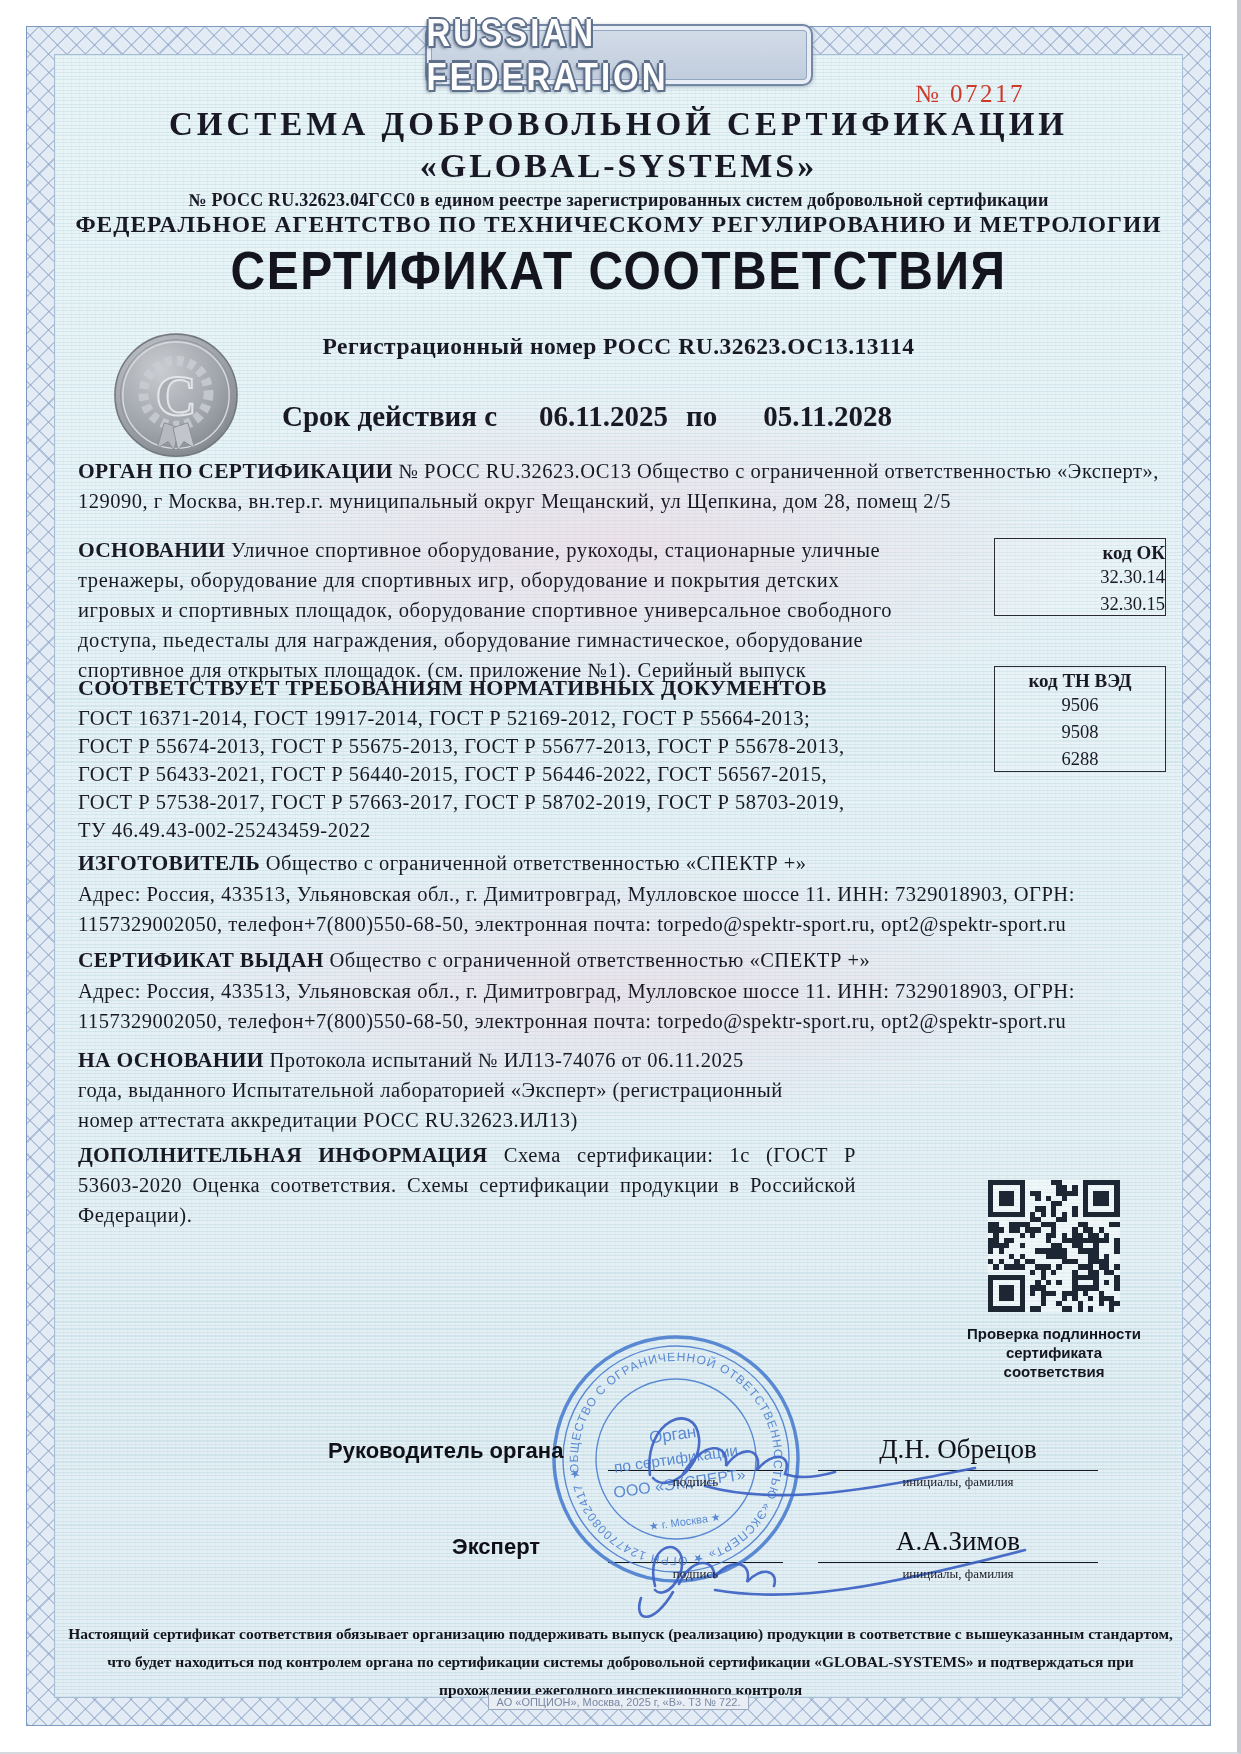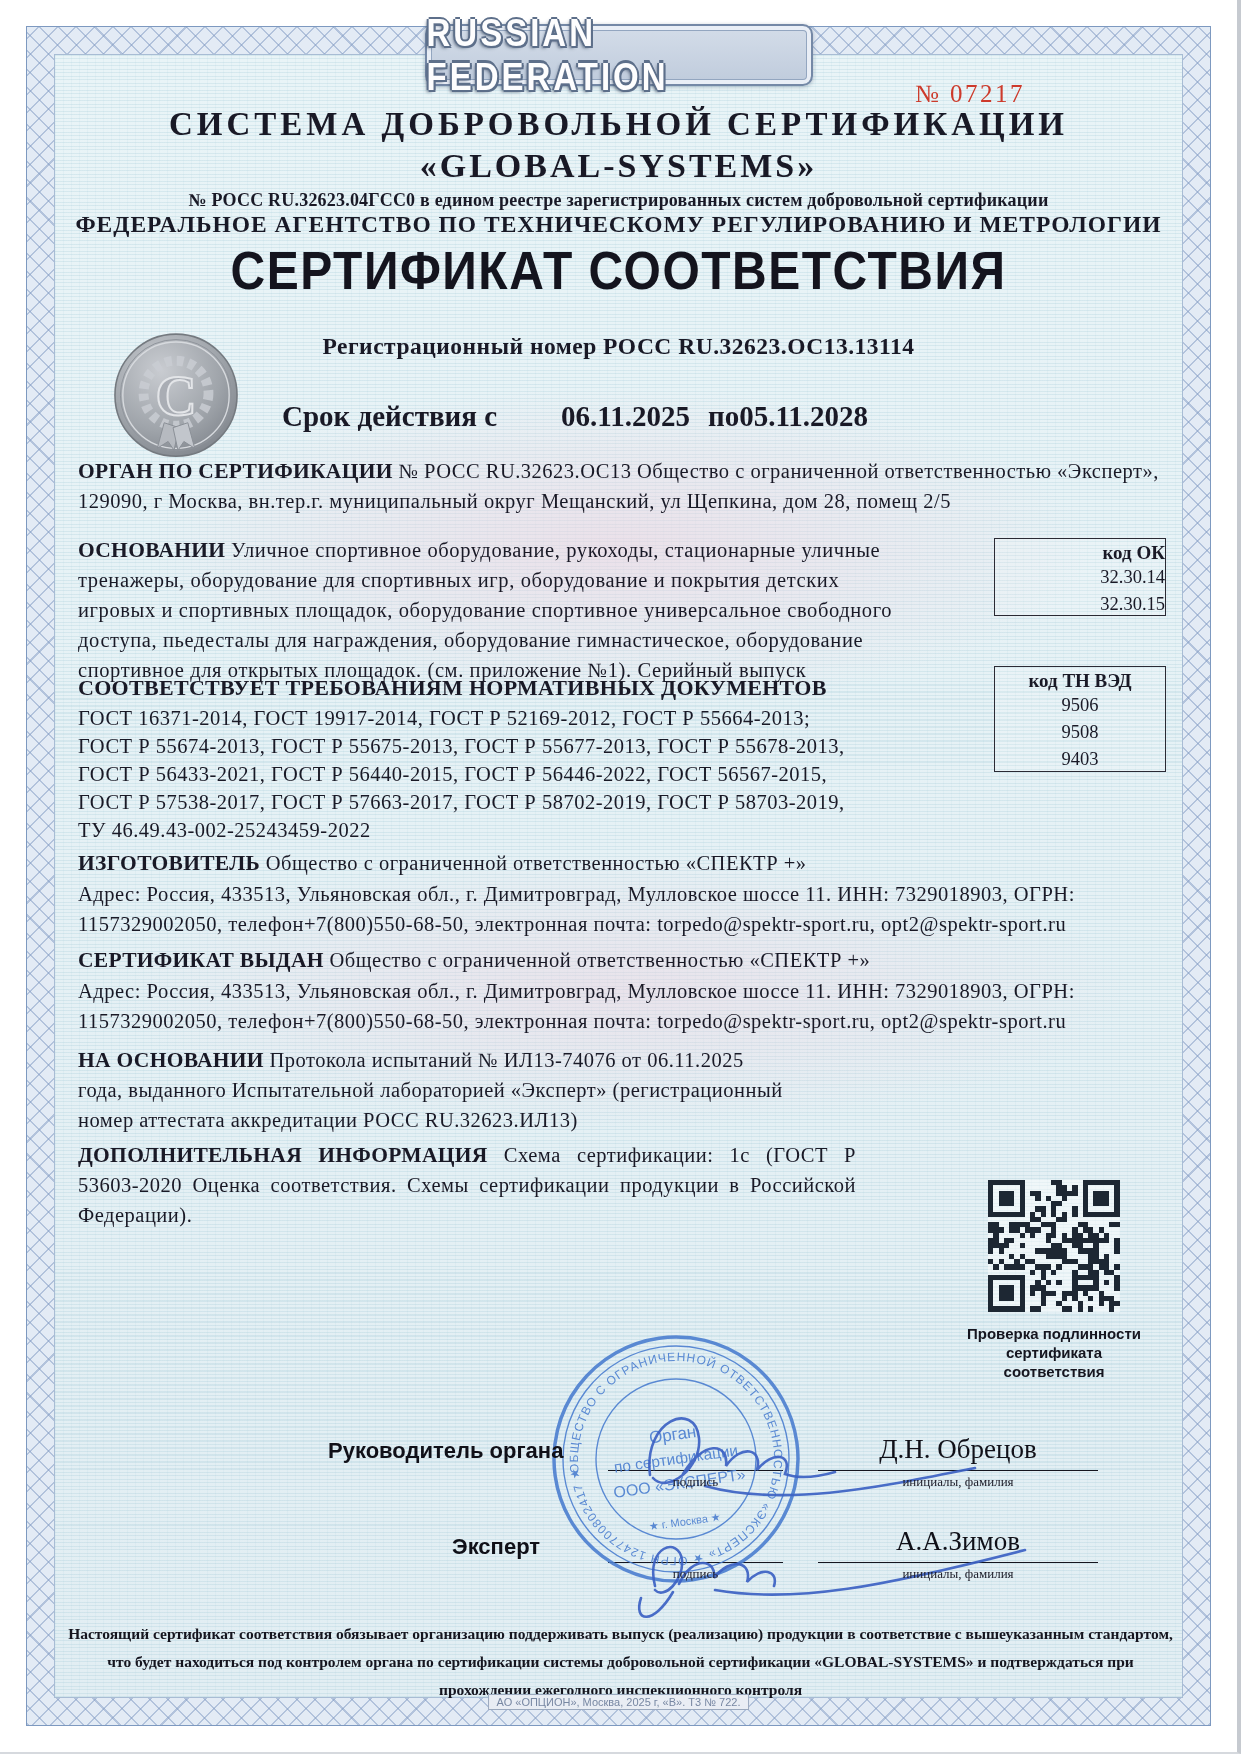--- a/index.html
+++ b/index.html
@@ -33,21 +33,21 @@
   .h-center{position:absolute;left:0;width:100%;text-align:center;}
   .sys-title{top:106px;font-weight:700;font-size:33px;letter-spacing:4px;}
   .sys-name{top:147px;font-weight:700;font-size:34px;letter-spacing:3px;}
   .registry{top:190px;font-weight:700;font-size:18px;letter-spacing:.2px;}
   .agency{top:211px;font-weight:700;font-size:23.5px;letter-spacing:1px;}
   .doc-title{top:243px;font-family:"Liberation Sans",sans-serif;font-weight:700;font-size:48px;
              letter-spacing:1.5px;transform:scaleY(1.1);color:#14141e;}
   .reg-no{top:333px;font-weight:700;font-size:23.5px;letter-spacing:.5px;}
 
   .validity{position:absolute;left:282px;top:400px;font-weight:700;font-size:29px;display:flex;align-items:baseline;}
-  .validity .v-from{margin-left:64px;} .validity .v-po{margin-left:18px;} .validity .v-to{}
+  .validity .v-from{margin-left:42px;} .validity .v-po{margin-left:18px;} .validity .v-to{margin-left:46px;}
 
   .emblem{position:absolute;left:112px;top:330px;}
 
   .sect{position:absolute;left:78px;font-size:20.5px;letter-spacing:.5px;line-height:30px;}
   .lbl{font-weight:700;font-size:21.5px;letter-spacing:.3px;}
   .big-lbl{font-weight:700;font-size:22px;letter-spacing:.3px;}
 
   .code-box{position:absolute;left:994px;width:170px;border:1.6px solid #2a2a34;text-align:center;
             background:rgba(255,255,255,.12);}
   .code-box .cb-label{font-weight:700;font-size:19px;padding-top:3px;}
@@ -141,21 +141,21 @@
       <div>ГОСТ Р 55674-2013, ГОСТ Р 55675-2013, ГОСТ Р 55677-2013, ГОСТ Р 55678-2013,</div>
       <div>ГОСТ Р 56433-2021, ГОСТ Р 56440-2015, ГОСТ Р 56446-2022, ГОСТ 56567-2015,</div>
       <div>ГОСТ Р 57538-2017, ГОСТ Р 57663-2017, ГОСТ Р 58702-2019, ГОСТ Р 58703-2019,</div>
       <div>ТУ 46.49.43-002-25243459-2022</div>
     </div>
 
     <div class="code-box" style="top:666px;height:104px;text-align:center;">
       <div class="cb-label">код ТН ВЭД</div>
       <div class="cb-code">9506</div>
       <div class="cb-code">9508</div>
-      <div class="cb-code">9403</div>
+      <div class="cb-code">6288</div>
     </div>
 
     <div class="sect" style="top:848px;width:1086px;">
       <span class="lbl">ИЗГОТОВИТЕЛЬ</span>
       <span>Общество с ограниченной ответственностью «СПЕКТР +»</span>
     </div>
     <div class="sect" style="top:880px;width:1086px;line-height:29.5px;">Адрес: Россия, 433513, Ульяновская обл., г. Димитровград, Мулловское шоссе 11. ИНН: 7329018903, ОГРН: 1157329002050, телефон+7(800)550-68-50, электронная почта: torpedo@spektr-sport.ru, opt2@spektr-sport.ru</div>
 
     <div class="sect" style="top:945px;width:1086px;">
       <span class="lbl">СЕРТИФИКАТ ВЫДАН</span>

